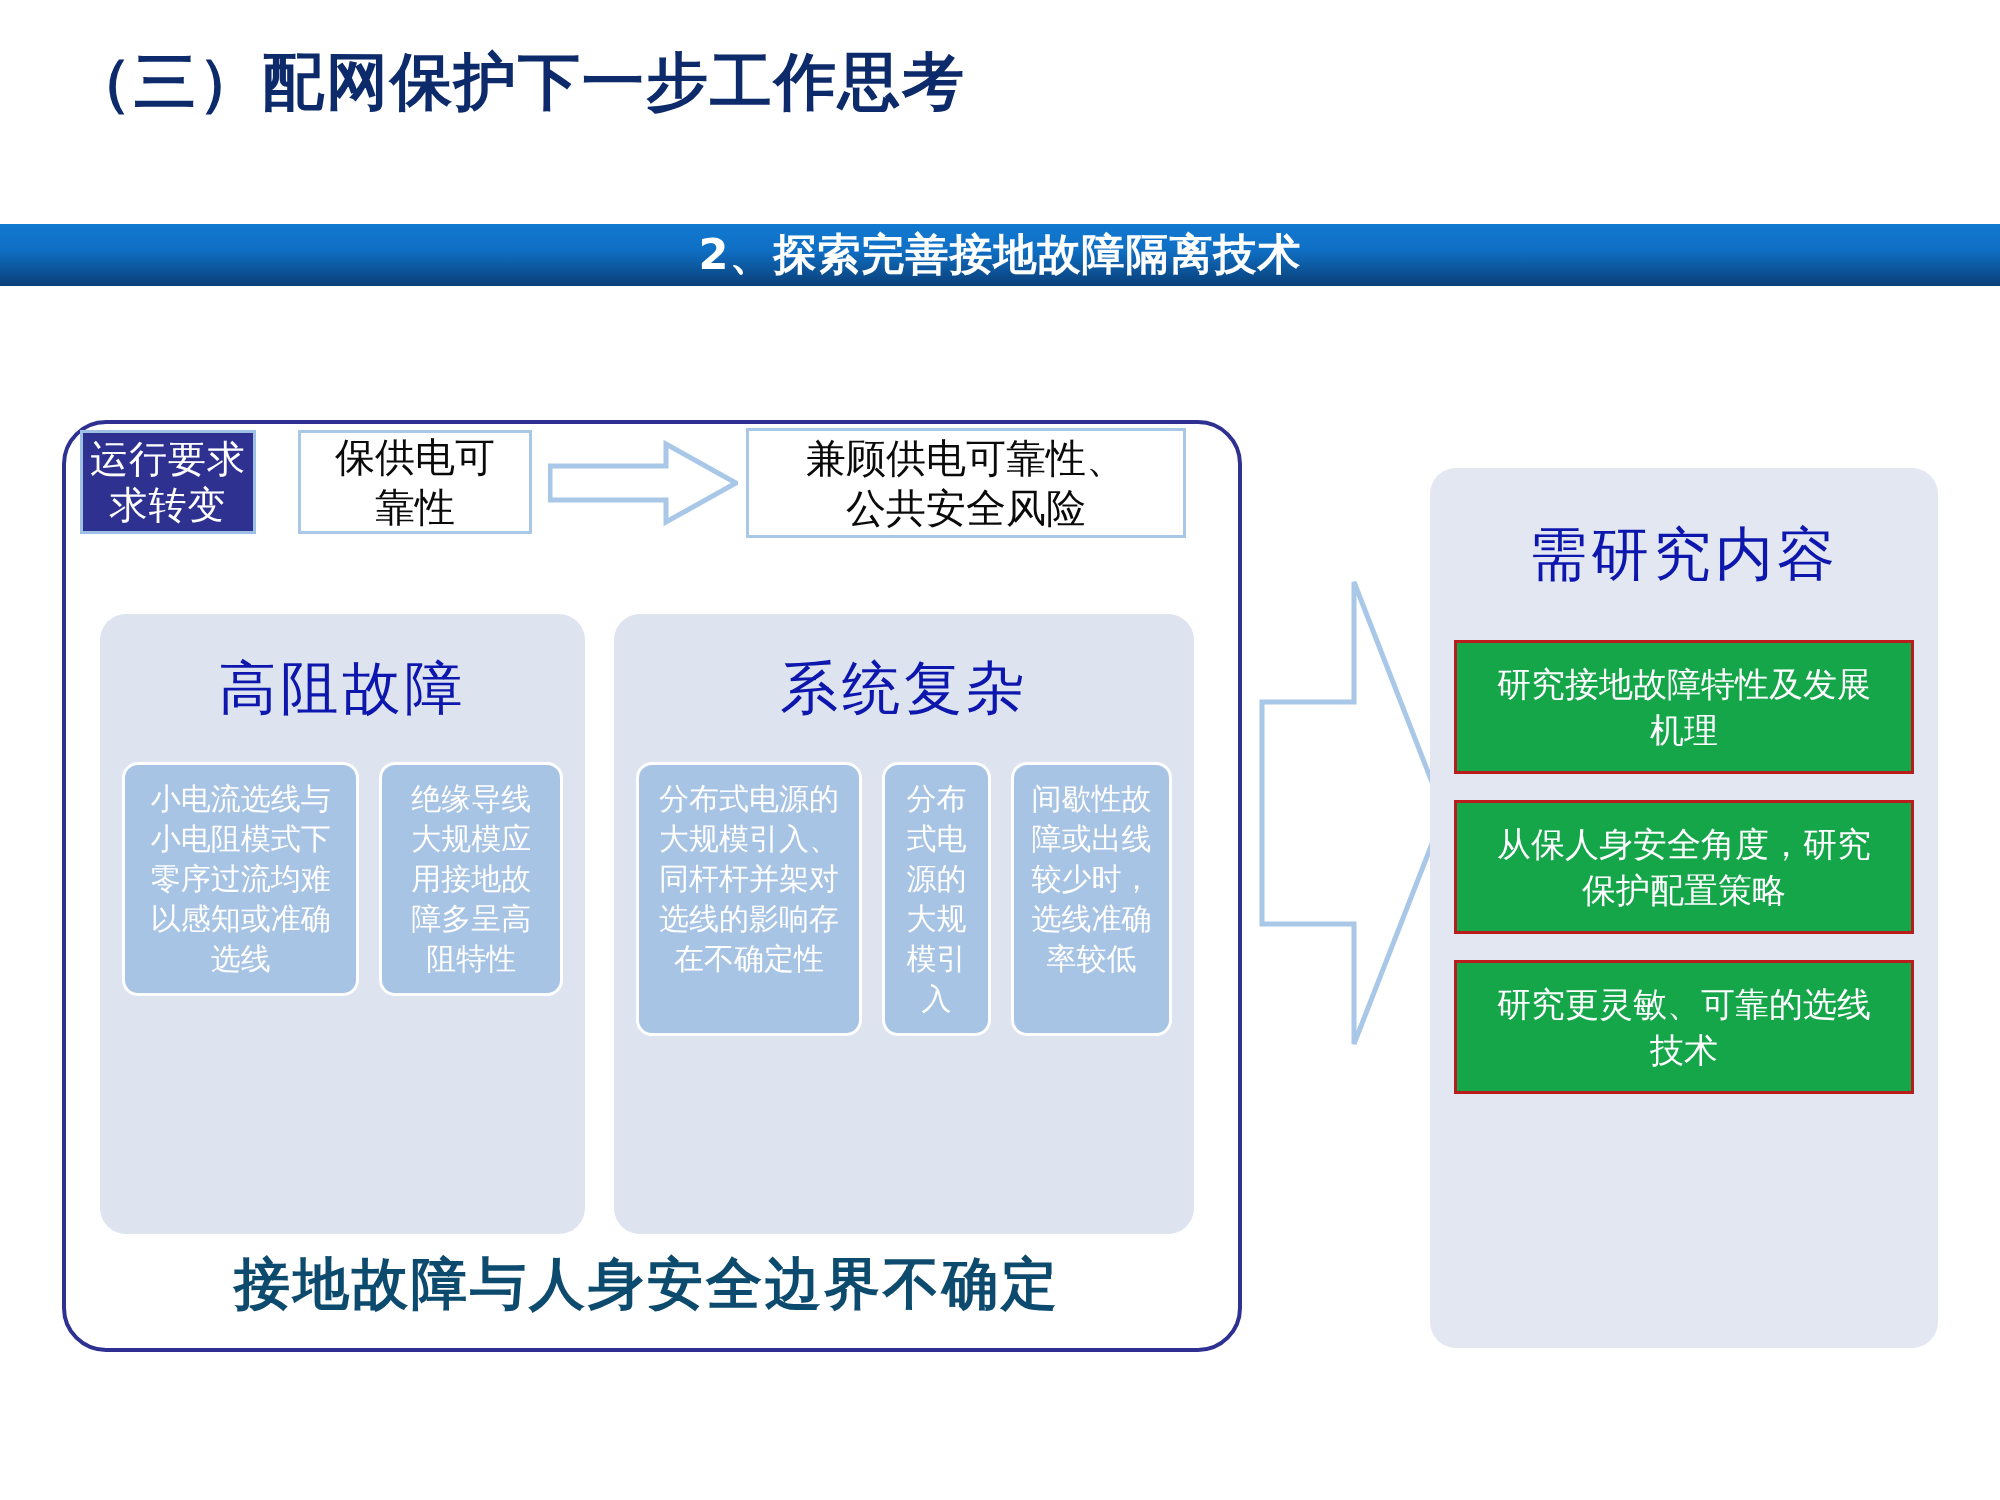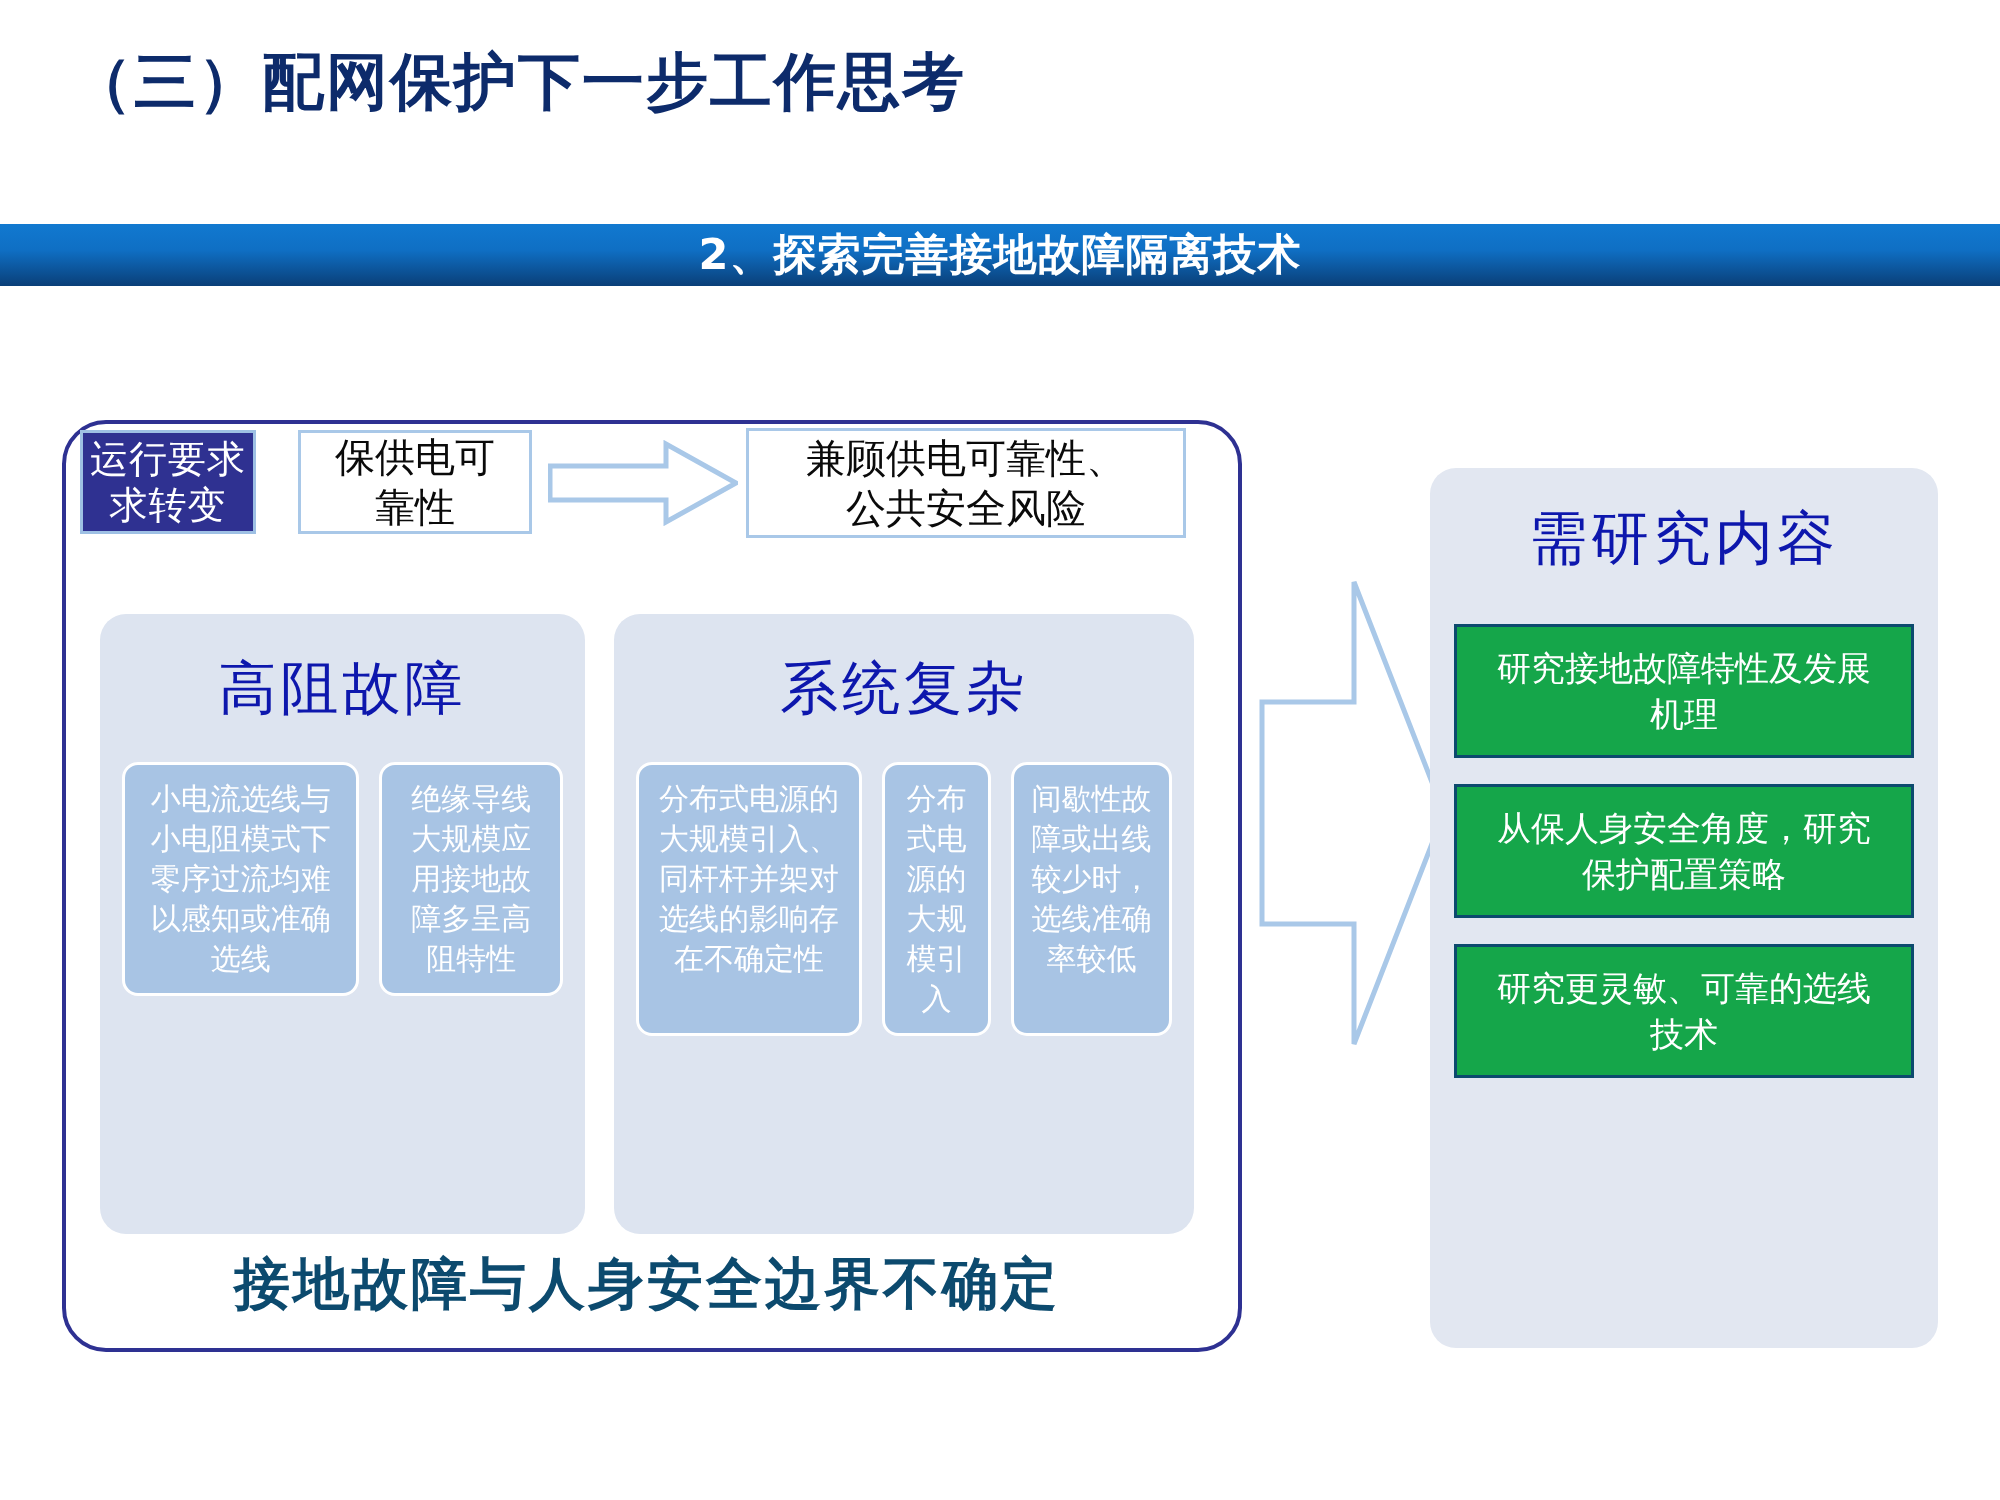--- a/index.html
+++ b/index.html
@@ -140,31 +140,31 @@
     left:1430px;top:468px;
     width:508px;height:880px;
     background:#e2e7f1;
     border-radius:26px;
     box-sizing:border-box;
   }
   .right-title{
     text-align:center;
     color:#0d17ad;
     font-size:58px;
-    margin-top:32px;
+    margin-top:48px;
     letter-spacing:4px;
   }
   .green-list{
     margin-top:46px;
     padding:0 24px;
     display:flex;flex-direction:column;gap:26px;
   }
   .green-box{
     background:#15a64a;
-    border:3px solid #0c4a6e;
+    border:3px solid #b91c1c;
     color:#ffffff;
     font-size:34px;line-height:46px;
     text-align:center;
     padding:18px 27px;
     box-sizing:border-box;
     min-height:116px;
     display:flex;align-items:center;justify-content:center;
   }
 </style>
 </head>

